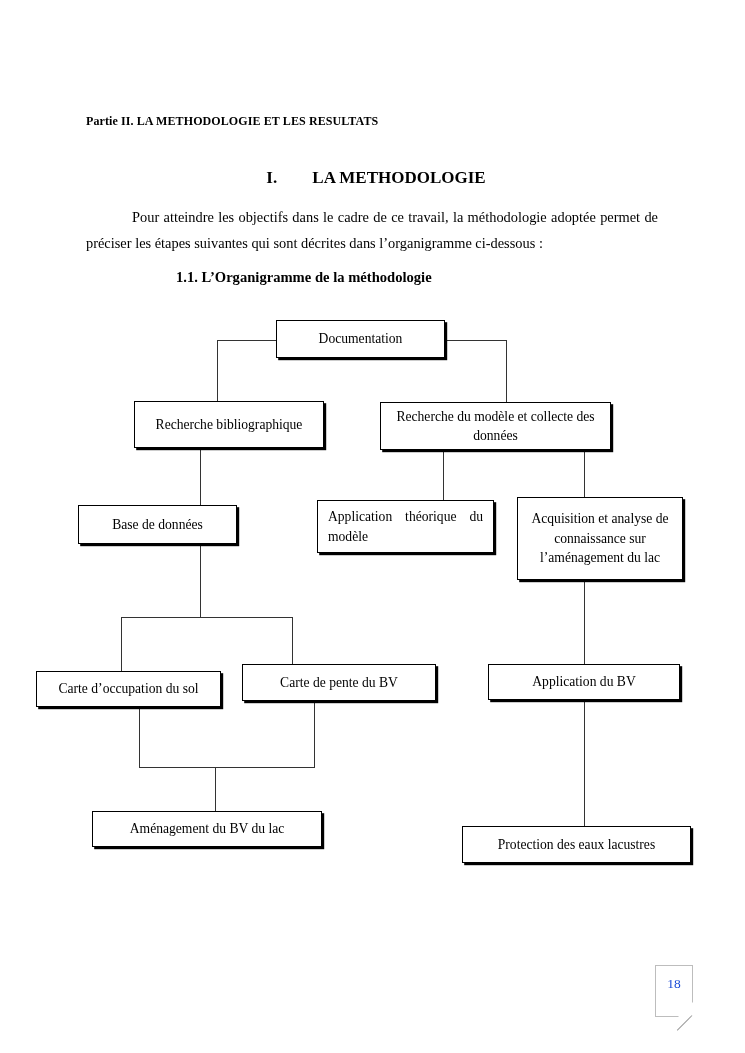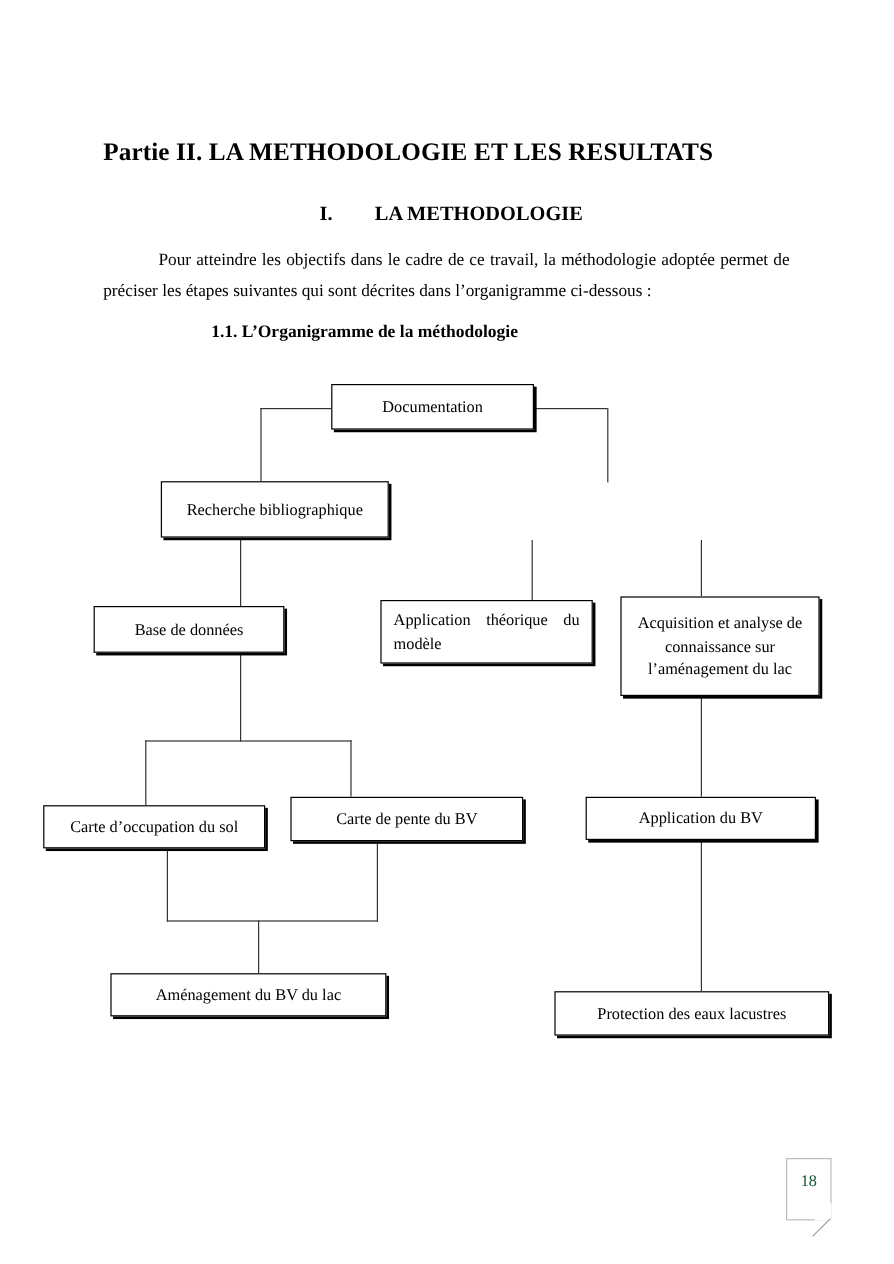--- a/index.html
+++ b/index.html
@@ -23,21 +23,21 @@
     width: 745px;
     height: 1053px;
   }
 
   
   .part-title {
     position: absolute;
     left: 86px;
     top: 114px;
     width: 580px;
-    font-size: 21px;
+    font-size: 12px;
     font-weight: bold;
     letter-spacing: 0.1px;
   }
 
   .section-title {
     position: absolute;
     left: 86px;
     top: 168px;
     width: 580px;
     font-size: 17px;
@@ -121,21 +121,21 @@
     border: 1px solid #bdbdbd;
     box-sizing: border-box;
   }
   .page-badge .pnum {
     position: absolute;
     left: 0;
     top: 10px;
     width: 100%;
     text-align: center;
     font-size: 13.5px;
-    color: #14532d;
+    color: #1d4ed8;
   }
   .page-badge .fold {
     position: absolute;
     right: -1px;
     bottom: -1px;
     width: 0;
     height: 0;
     border-left: 15px solid transparent;
     border-bottom: 15px solid #ffffff;
   }
@@ -194,20 +194,23 @@
     <div class="conn v" style="left:584px; top:700px; height:126px;"></div>
 
     <div class="node" style="left:276px; top:320px; width:169px; height:38px;">
       <span class="txt">Documentation</span>
     </div>
 
     <div class="node" style="left:134px; top:401px; width:190px; height:47px;">
       <span class="txt">Recherche bibliographique</span>
     </div>
 
+    <div class="node" style="left:380px; top:402px; width:231px; height:48px;">
+      <span class="txt">Recherche du modèle et collecte des données</span>
+    </div>
 
     <div class="node" style="left:78px; top:505px; width:159px; height:39px;">
       <span class="txt">Base de données</span>
     </div>
 
     <div class="node justify" style="left:317px; top:500px; width:177px; height:53px; padding:5px 10px;">
       <span class="txt">Application théorique du modèle</span>
     </div>
 
     <div class="node" style="left:517px; top:497px; width:166px; height:83px;align-items:center;">

